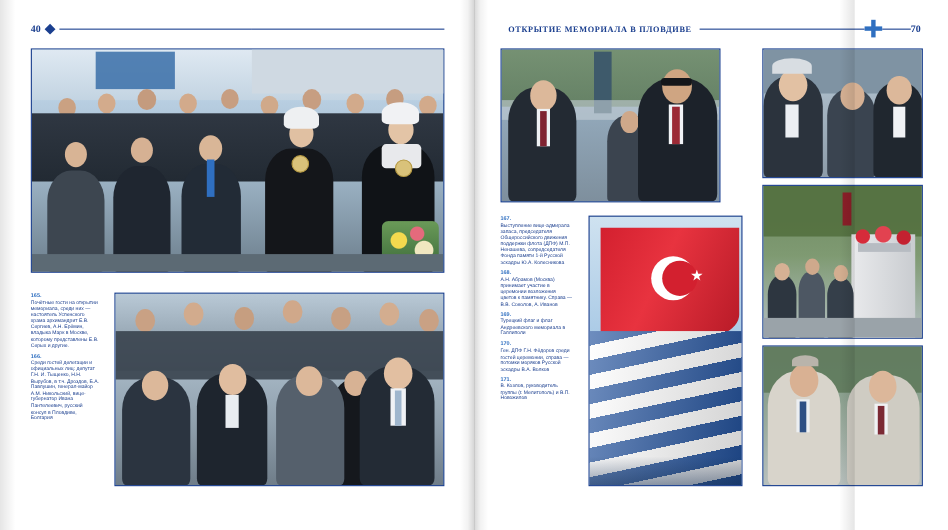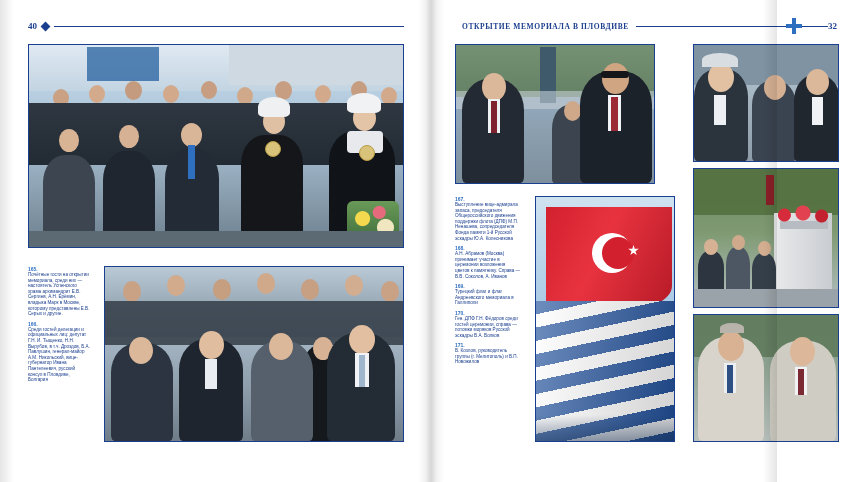--- a/index.html
+++ b/index.html
@@ -146,21 +146,21 @@
 
     </div>
 
     <div class="page right">
 
       <div class="header" style="left:24px;width:382px;">
         <span class="head-title">ОТКРЫТИЕ МЕМОРИАЛА В ПЛОВДИВЕ</span>
         <span class="rule"></span>
         <span class="cross"></span>
         <span class="rule" style="max-width:26px;"></span>
-        <span class="folio">32</span>
+        <span class="folio">70</span>
       </div>
 
       <div class="ph" style="left:24px;top:44px;width:200px;height:140px;">
         <div class="inner">
           <div style="position:absolute;inset:0;background:linear-gradient(to bottom,#9fb8cc 0%,#93a9bb 40%,#7e8f9d 100%);"></div>
           <div style="position:absolute;left:0;top:0;width:100%;height:52px;background:linear-gradient(to bottom,#6e8a63,#5d7a56);opacity:.85;"></div>
           <div style="position:absolute;left:84px;top:2px;width:16px;height:56px;background:#3e5a6b;"></div>
           <div style="position:absolute;left:0;top:46px;width:100%;height:18px;background:#c5cfd6;opacity:.6;"></div>
 
           <div class="person blur" style="left:96px;width:40px;height:78px;background:#3b444f;"></div>

